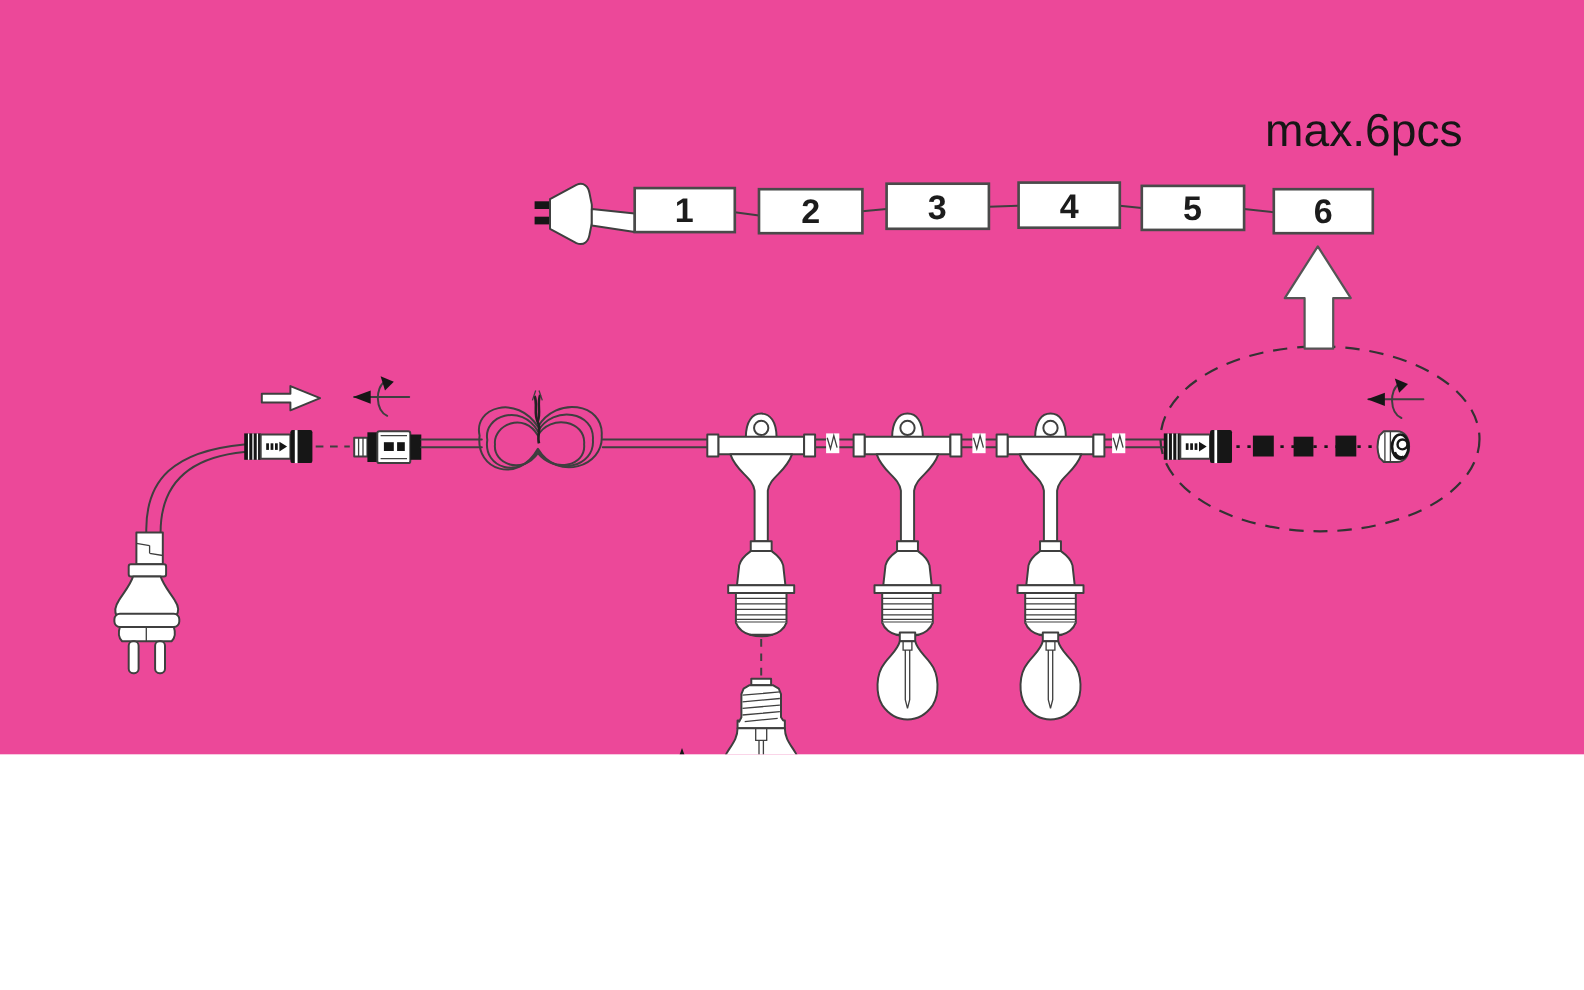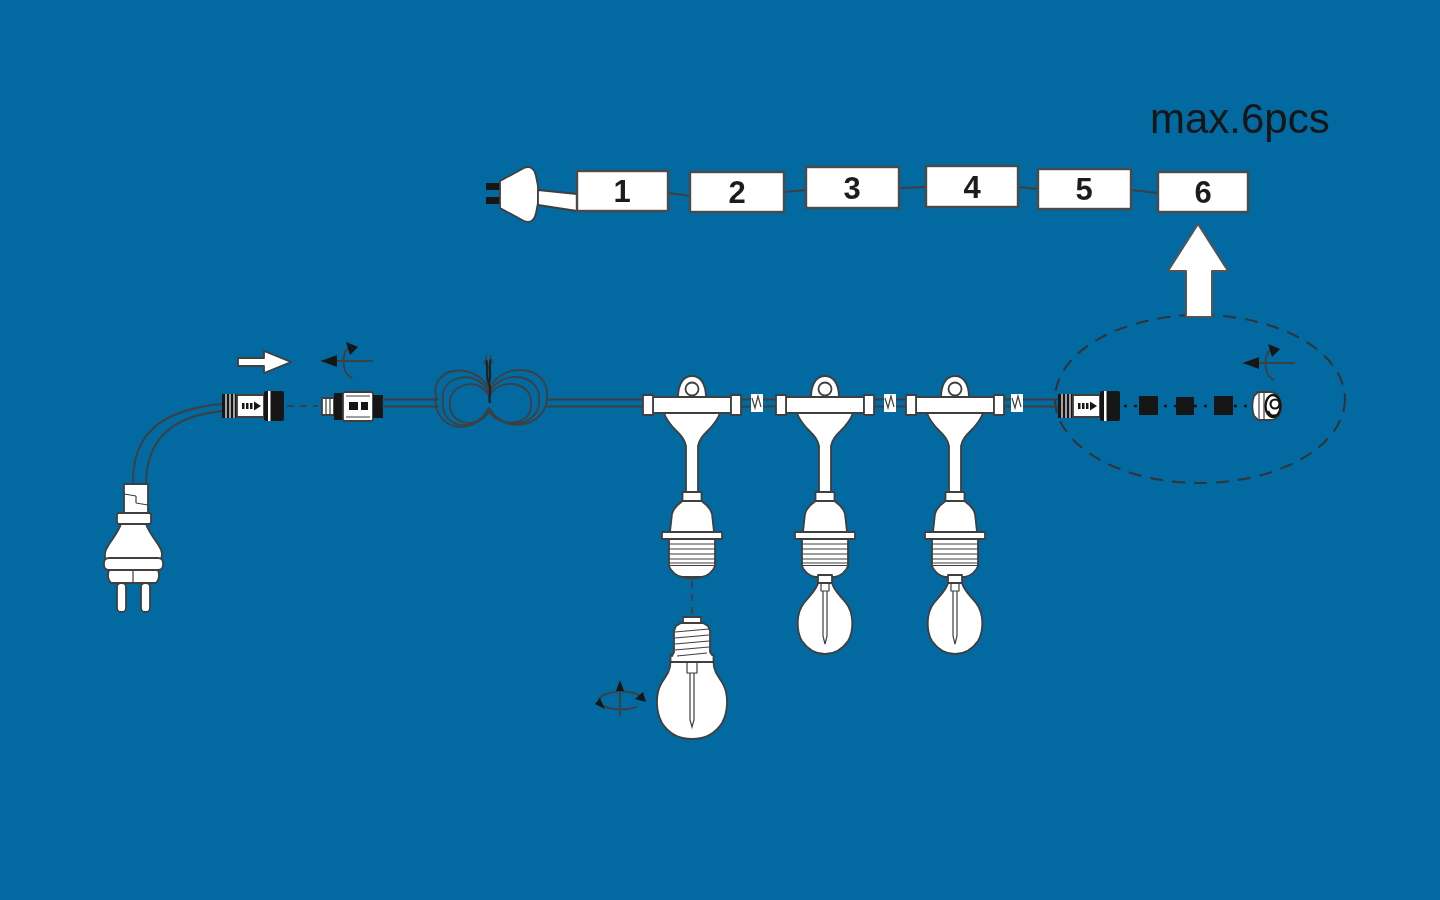--- a/index.html
+++ b/index.html
@@ -1,16 +1,16 @@
 <!DOCTYPE html>
 <html><head>
 <meta charset="utf-8">
 <style>
   html,body{margin:0;padding:0;background:#ffffff;}
-  .stage{position:relative;width:1440px;height:900px;background:#0369a1;overflow:hidden;
+  .stage{position:relative;width:1440px;height:686px;background:#ec4899;overflow:hidden;
          font-family:"Liberation Sans", sans-serif;}
   svg{display:block;}
   .ln{stroke:#3f3f3f;stroke-width:1.8;fill:none;stroke-linecap:round;stroke-linejoin:round;}
   .lnw{stroke:#3f3f3f;stroke-width:1.8;fill:#ffffff;stroke-linejoin:round;}
   .thin{stroke:#3f3f3f;stroke-width:1.2;fill:none;}
   .blk{fill:#161616;stroke:none;}
   .wht{fill:#ffffff;stroke:none;}
   .dash{stroke:#3f3f3f;stroke-width:1.8;fill:none;stroke-dasharray:7 6;}
   .dots{stroke:#161616;stroke-width:2.4;fill:none;stroke-dasharray:3 7;}
   .edash{stroke:#333333;stroke-width:2;fill:none;stroke-dasharray:13 9;}

